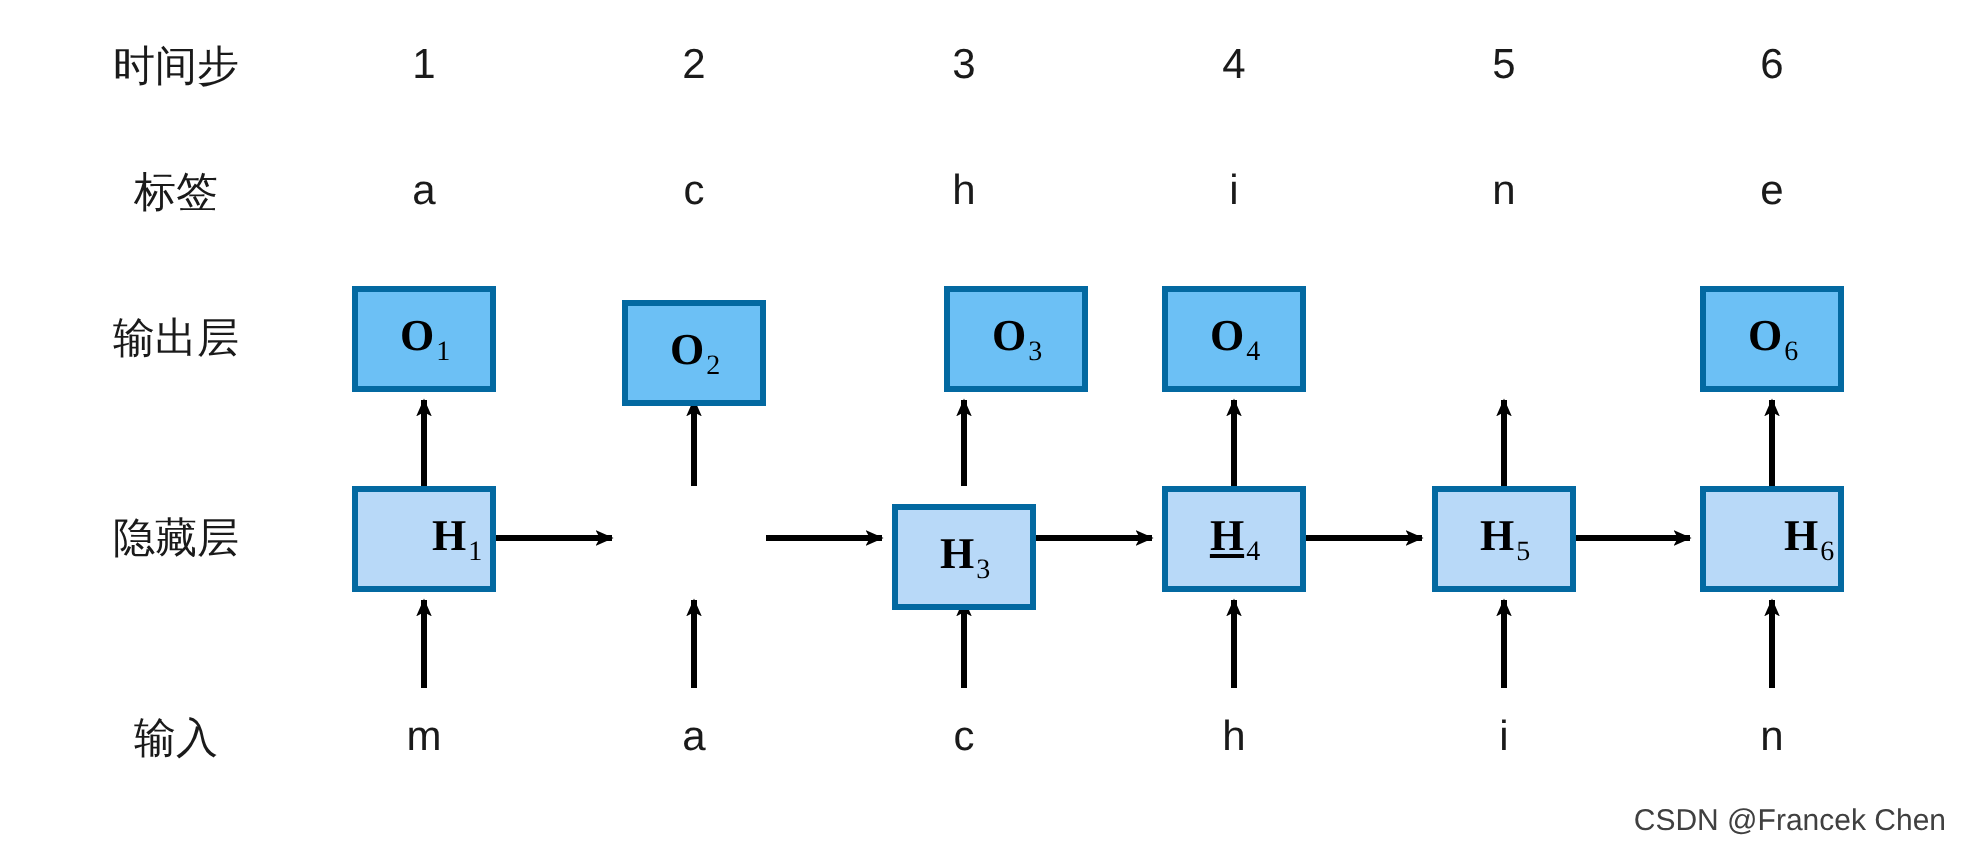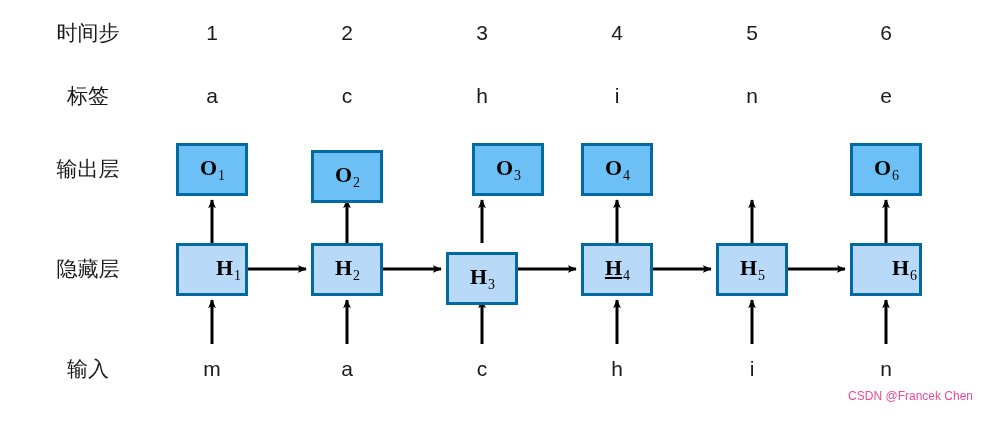--- a/index.html
+++ b/index.html
@@ -69,23 +69,23 @@
     font-size: 14px;
     font-weight: normal;
     vertical-align: baseline;
     position: relative;
     top: 5px;
     left: 1px;
   }
   .watermark {
     position: absolute;
     right: 12px;
-    bottom: 18px;
-    font-size: 12px;
-    color: #ec4899;
+    bottom: 2px;
+    font-size: 15px;
+    color: #404040;
     white-space: nowrap;
     font-family: "Liberation Sans", "DejaVu Sans", sans-serif;
   }
   svg.arrows {
     position: absolute;
     left: 0;
     top: 0;
     width: 985px;
     height: 425px;
     pointer-events: none;
@@ -162,23 +162,20 @@
   <div class="node-box output" style="left:617px; top:143px;">
     <span class="node-label"><span>O</span><sub>4</sub></span>
   </div>
   <div class="node-box output" style="left:886px; top:143px;">
     <span class="node-label"><span>O</span><sub>6</sub></span>
   </div>
 
   <div class="node-box hidden" style="left:212px; top:243px;padding-left:32px;">
     <span class="node-label"><span>H</span><sub>1</sub></span>
   </div>
-  <div class="node-box hidden" style="left:347px; top:243px;">
-    <span class="node-label"><span>H</span><sub>2</sub></span>
-  </div>
   <div class="node-box hidden" style="left:482px; top:252px;">
     <span class="node-label"><span>H</span><sub>3</sub></span>
   </div>
   <div class="node-box hidden" style="left:617px; top:243px;text-decoration:underline;">
     <span class="node-label"><span>H</span><sub>4</sub></span>
   </div>
   <div class="node-box hidden" style="left:752px; top:243px;">
     <span class="node-label"><span>H</span><sub>5</sub></span>
   </div>
   <div class="node-box hidden" style="left:886px; top:243px;padding-left:36px;">

